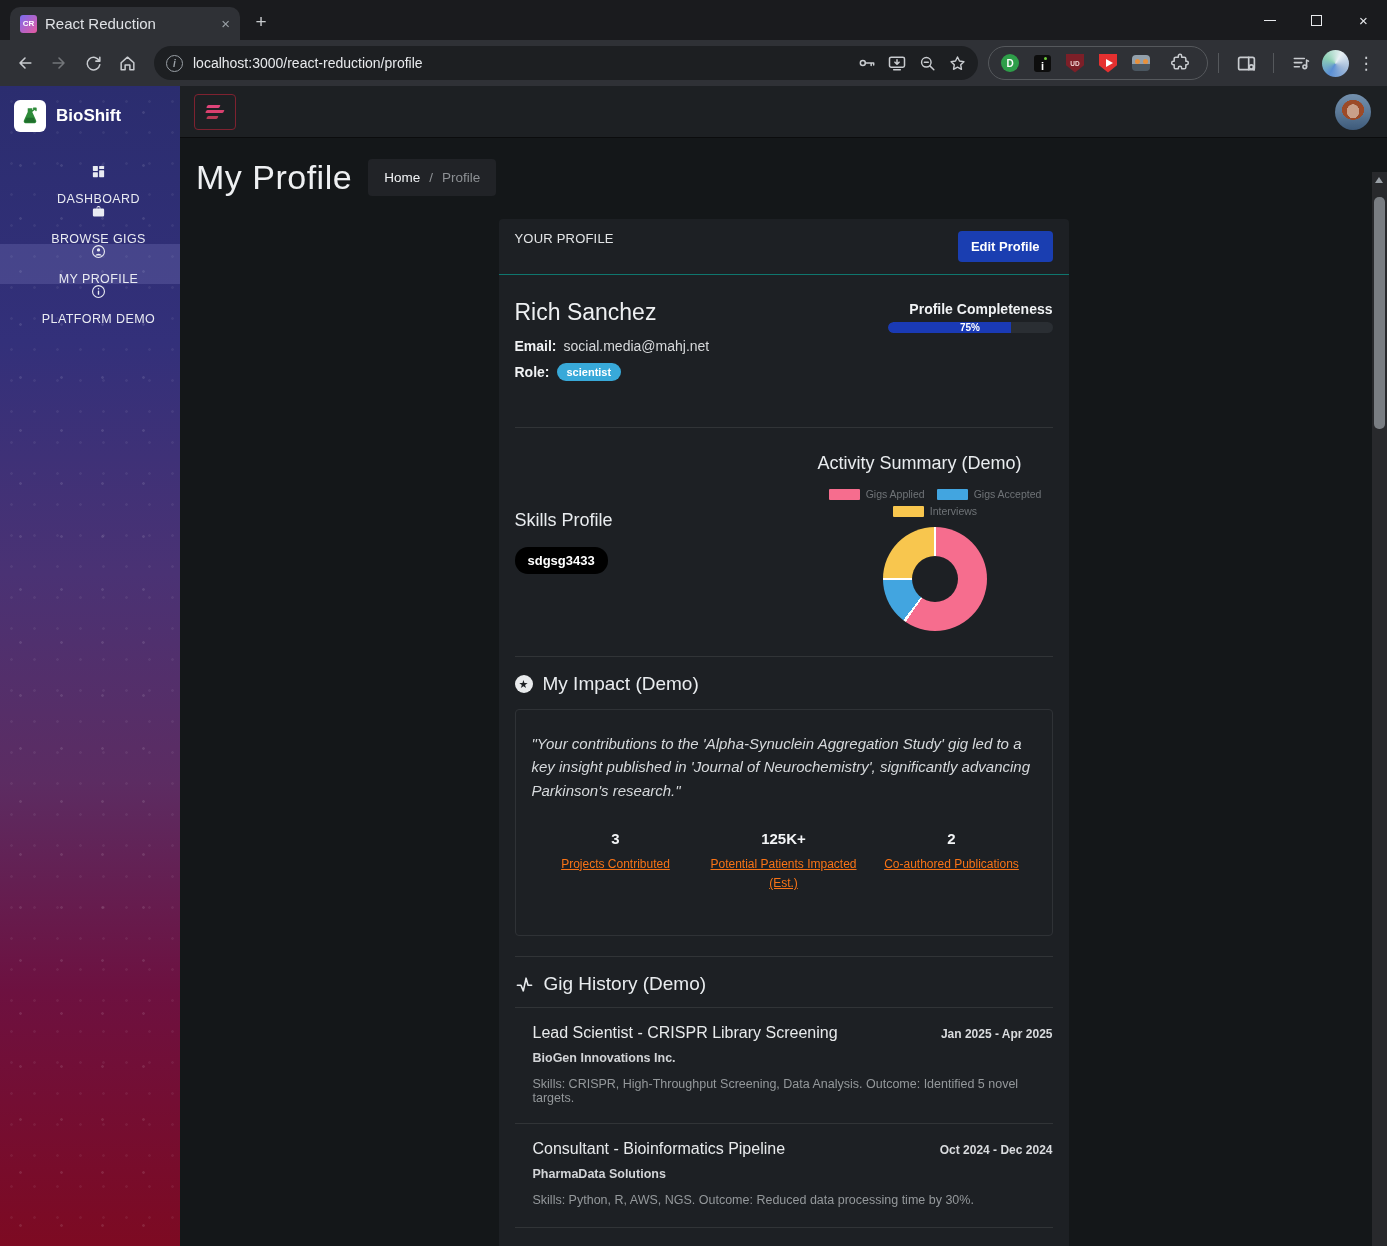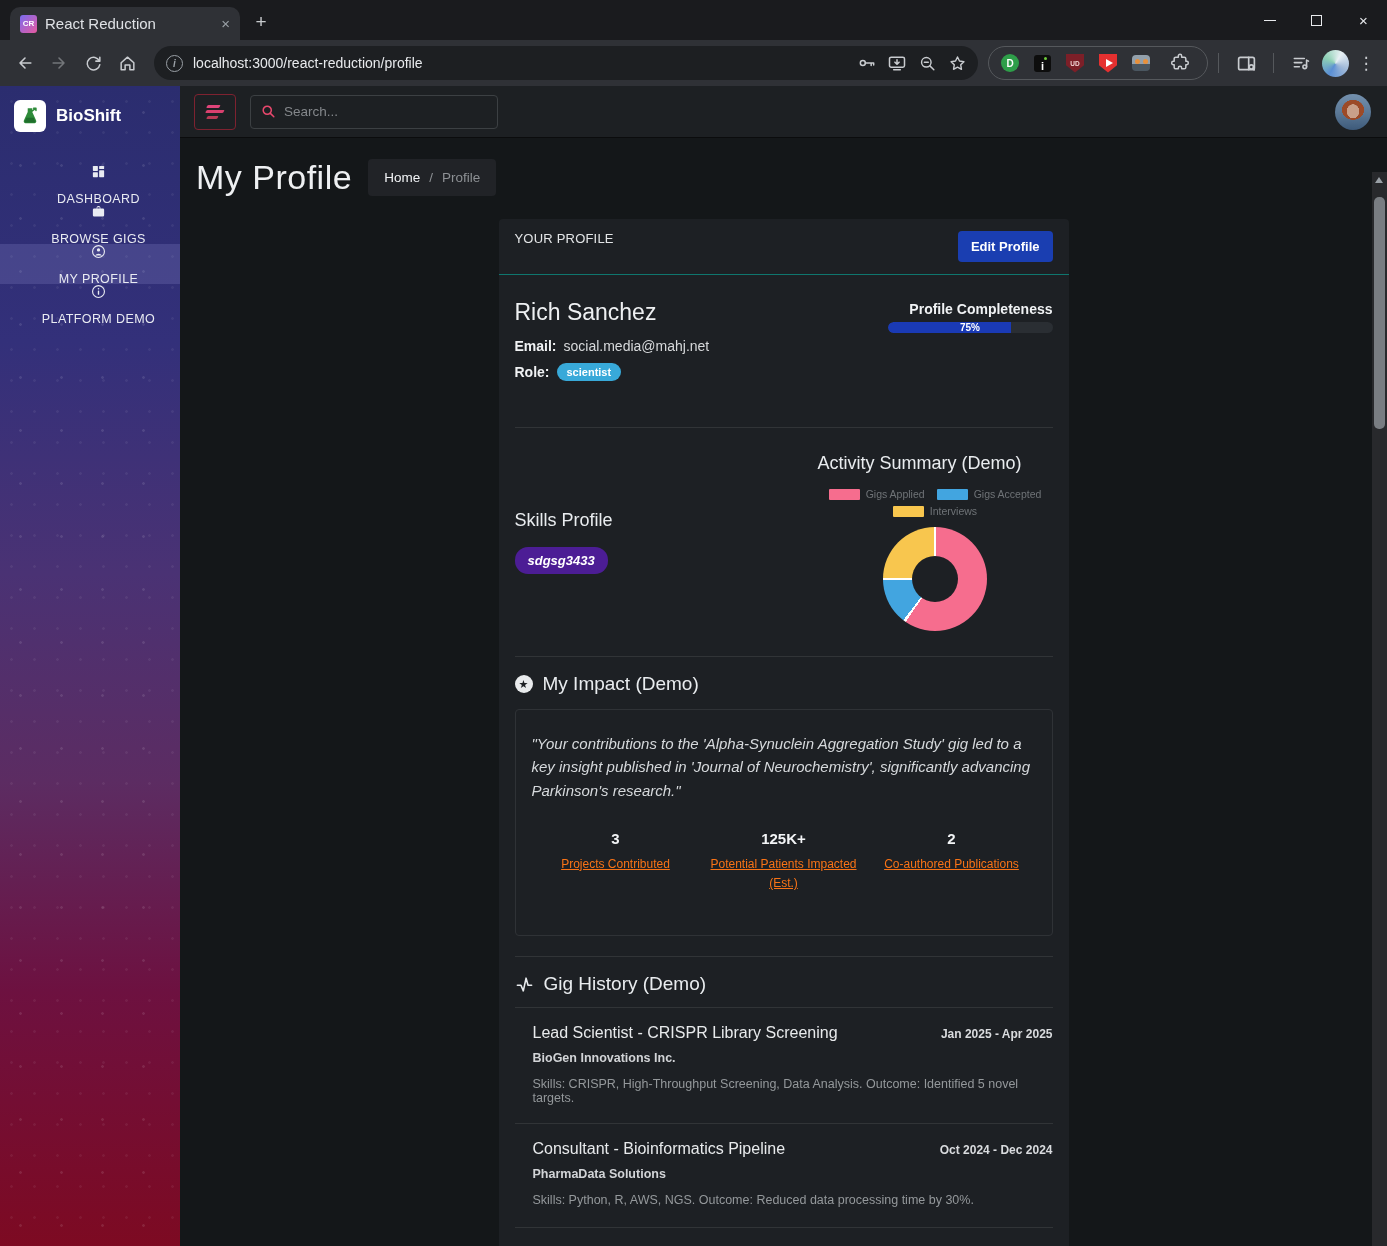--- a/index.html
+++ b/index.html
@@ -100,21 +100,21 @@
   .completeness { width:165px; text-align:right; margin-top:8px; }
   .completeness-label { font-size:14px; font-weight:bold; color:#f0f2f4; }
   .progress { position:relative; height:11px; background:#2a2e33; border-radius:6px; margin-top:5px; overflow:hidden; }
   .progress-fill { height:100%; background:#1a3ab5; border-radius:6px 0 0 6px; }
   .progress-label { position:absolute; inset:0; display:flex; align-items:center; justify-content:center; font-size:10px; font-weight:bold; color:#fff; }
 
   .hr { border-top:1px solid rgba(255,255,255,0.09); margin:16px 0; }
   .sec-title { font-size:18px; font-weight:500; color:#e9ecef; }
 
   .skills-activity { display:flex; justify-content:space-between; min-height:196px;align-items:center; }
-  .badge-navy { display:inline-block; background:#4c1d95; color:#fff; font-size:13px; font-weight:bold; padding:6px 13px; border-radius:13px; margin-top:16px;font-style:italic; }
+  .badge-navy { display:inline-block; background:#000000; color:#fff; font-size:13px; font-weight:bold; padding:6px 13px; border-radius:13px; margin-top:16px; }
   .activity-col { width:235px; }
   .legend { margin-top:14px; display:flex; flex-direction:column; align-items:center; gap:5px; }
   .legend-row { display:flex; gap:12px; justify-content:center; }
   .legend-item { display:flex; align-items:center; gap:6px; font-size:10.5px; color:#6f7377; cursor:pointer; }
   .swatch { width:31px; height:11px; border-radius:1px; }
   .donut-wrap { display:flex; justify-content:center; margin-top:10px; }
   .donut { width:104px; height:104px; border-radius:50%; position:relative; }
   .donut-hole { position:absolute; left:50%; top:50%; width:46px; height:46px; transform:translate(-50%,-50%); border-radius:50%; background:#1d2024; }
 
   .sec-head { display:flex; align-items:center; gap:10px; }
@@ -295,27 +295,20 @@
     </div>
   </div>
 
   <div class="main">
     <div class="apptopbar">
       <button class="hamburger">
           <i></i>
           <i></i>
           <i></i>
         </button>
-      <div class="searchbox">
-        <svg width="15" height="15" viewBox="0 0 24 24" style="stroke:#e8486d;fill:none;stroke-width:2.4;stroke-linecap:round">
-            <circle cx="10" cy="10" r="6.5"></circle>
-            <path d="M15 15l5.5 5.5"></path>
-          </svg>
-        <input class="search-input" placeholder="Search..." style="">
-      </div>
       <div class="topbar-spacer"></div>
       <div class="app-avatar"></div>
     </div>
 
     <div class="content">
       <div class="page-head">
         <div class="page-title">My Profile</div>
         <div class="breadcrumb">
           <span class="bc-home">Home</span>
           <span class="bc-sep">/</span>

